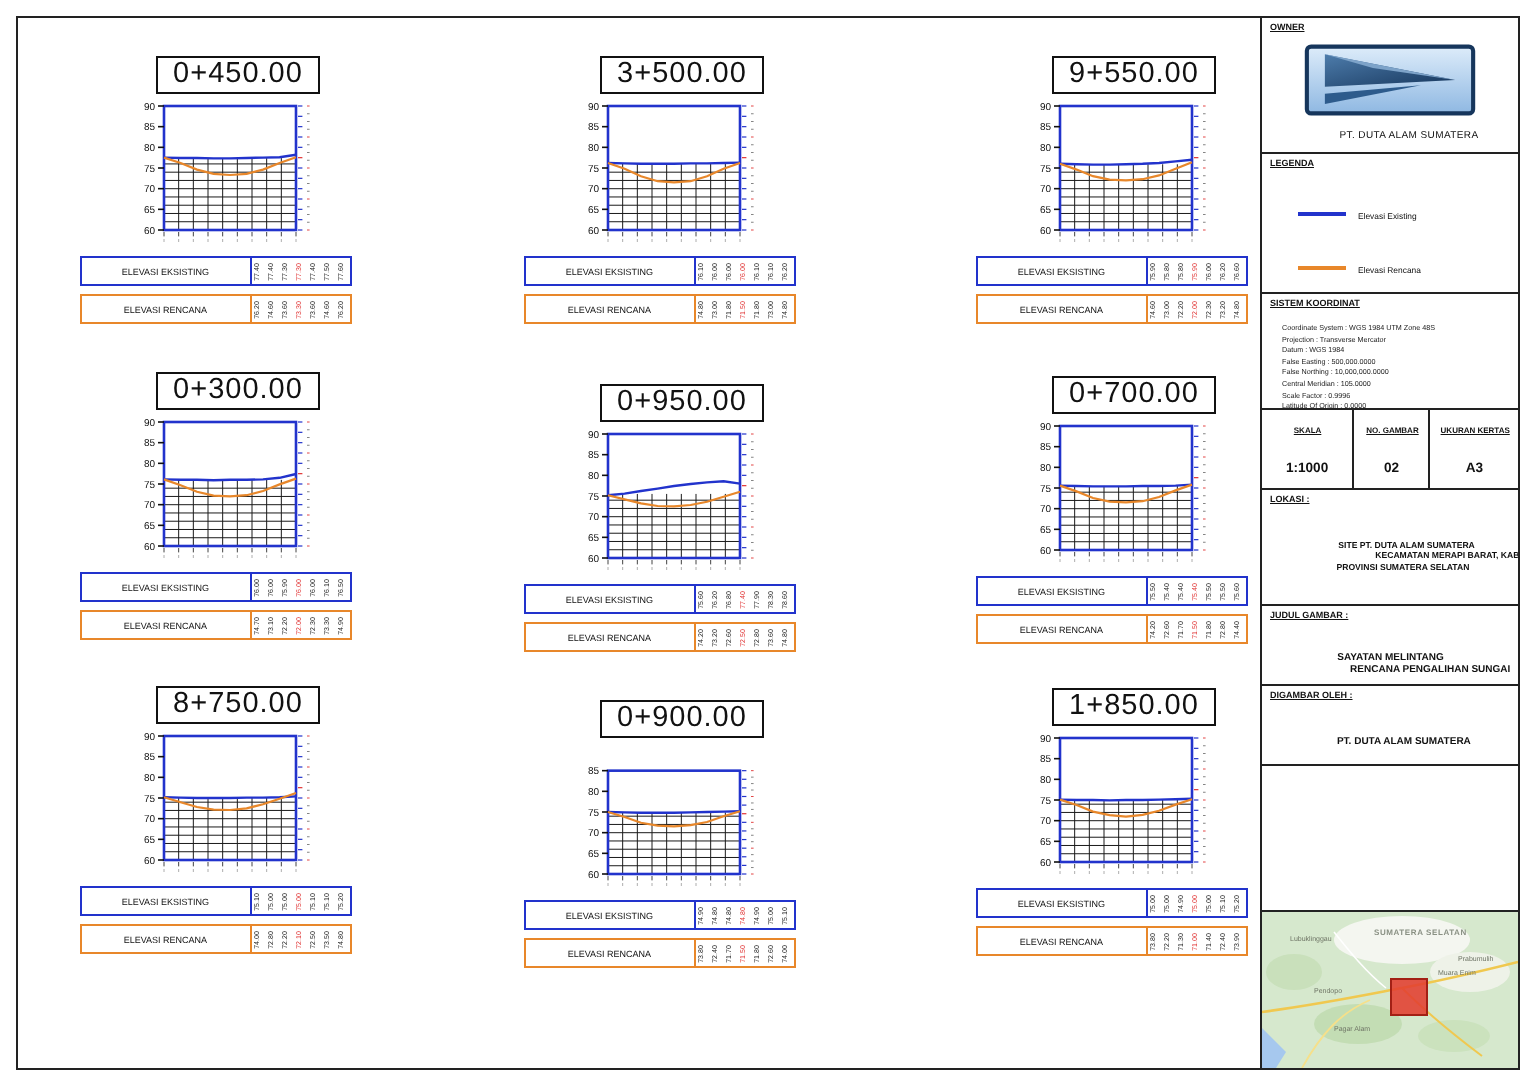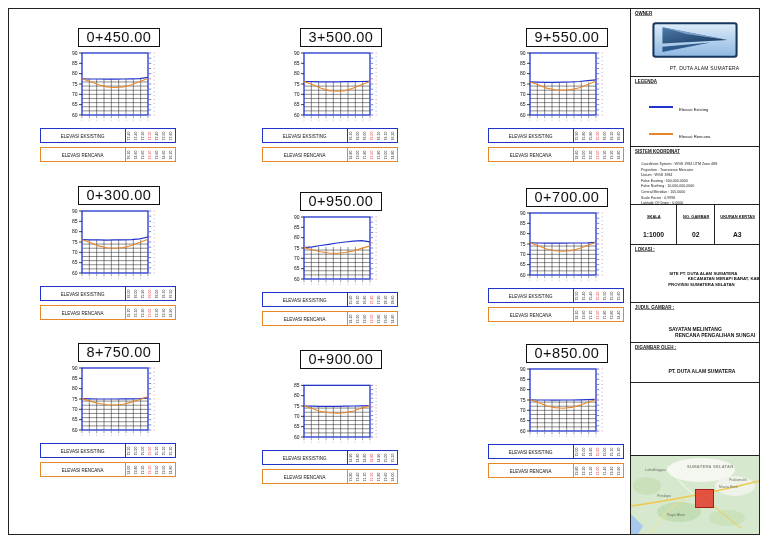--- a/index.html
+++ b/index.html
@@ -986,21 +986,21 @@
             <span class="tick-col" style="color: rgb(34, 34, 34);">72.40</span>
             <span class="tick-col" style="color: rgb(34, 34, 34);">71.70</span>
             <span class="tick-col" style="color: rgb(224, 49, 49);">71.50</span>
             <span class="tick-col" style="color: rgb(34, 34, 34);">71.80</span>
             <span class="tick-col" style="color: rgb(34, 34, 34);">72.60</span>
             <span class="tick-col" style="color: rgb(34, 34, 34);">74.00</span>
           </div>
         </div>
       </div>
       <div class="chart-group" style="left: 478px; top: 336px;">
-        <div class="station-box">0+850.00</div>
+        <div class="station-box">1+850.00</div>
         <svg width="106" height="72" viewBox="0 0 106 72" class="plot-svg">
           <line x1="25.333333333333332" y1="33" x2="25.333333333333332" y2="64" stroke="#1a1a1a" stroke-width="0.5"></line>
           <line x1="32.666666666666664" y1="33" x2="32.666666666666664" y2="64" stroke="#1a1a1a" stroke-width="0.5"></line>
           <line x1="40" y1="33" x2="40" y2="64" stroke="#1a1a1a" stroke-width="0.5"></line>
           <line x1="47.33333333333333" y1="33" x2="47.33333333333333" y2="64" stroke="#1a1a1a" stroke-width="0.5"></line>
           <line x1="54.666666666666664" y1="33" x2="54.666666666666664" y2="64" stroke="#1a1a1a" stroke-width="0.5"></line>
           <line x1="62" y1="33" x2="62" y2="64" stroke="#1a1a1a" stroke-width="0.5"></line>
           <line x1="69.33333333333334" y1="33" x2="69.33333333333334" y2="64" stroke="#1a1a1a" stroke-width="0.5"></line>
           <line x1="76.66666666666666" y1="33" x2="76.66666666666666" y2="64" stroke="#1a1a1a" stroke-width="0.5"></line>
           <line x1="18" y1="59.87" x2="84" y2="59.87" stroke="#1a1a1a" stroke-width="0.5"></line>

